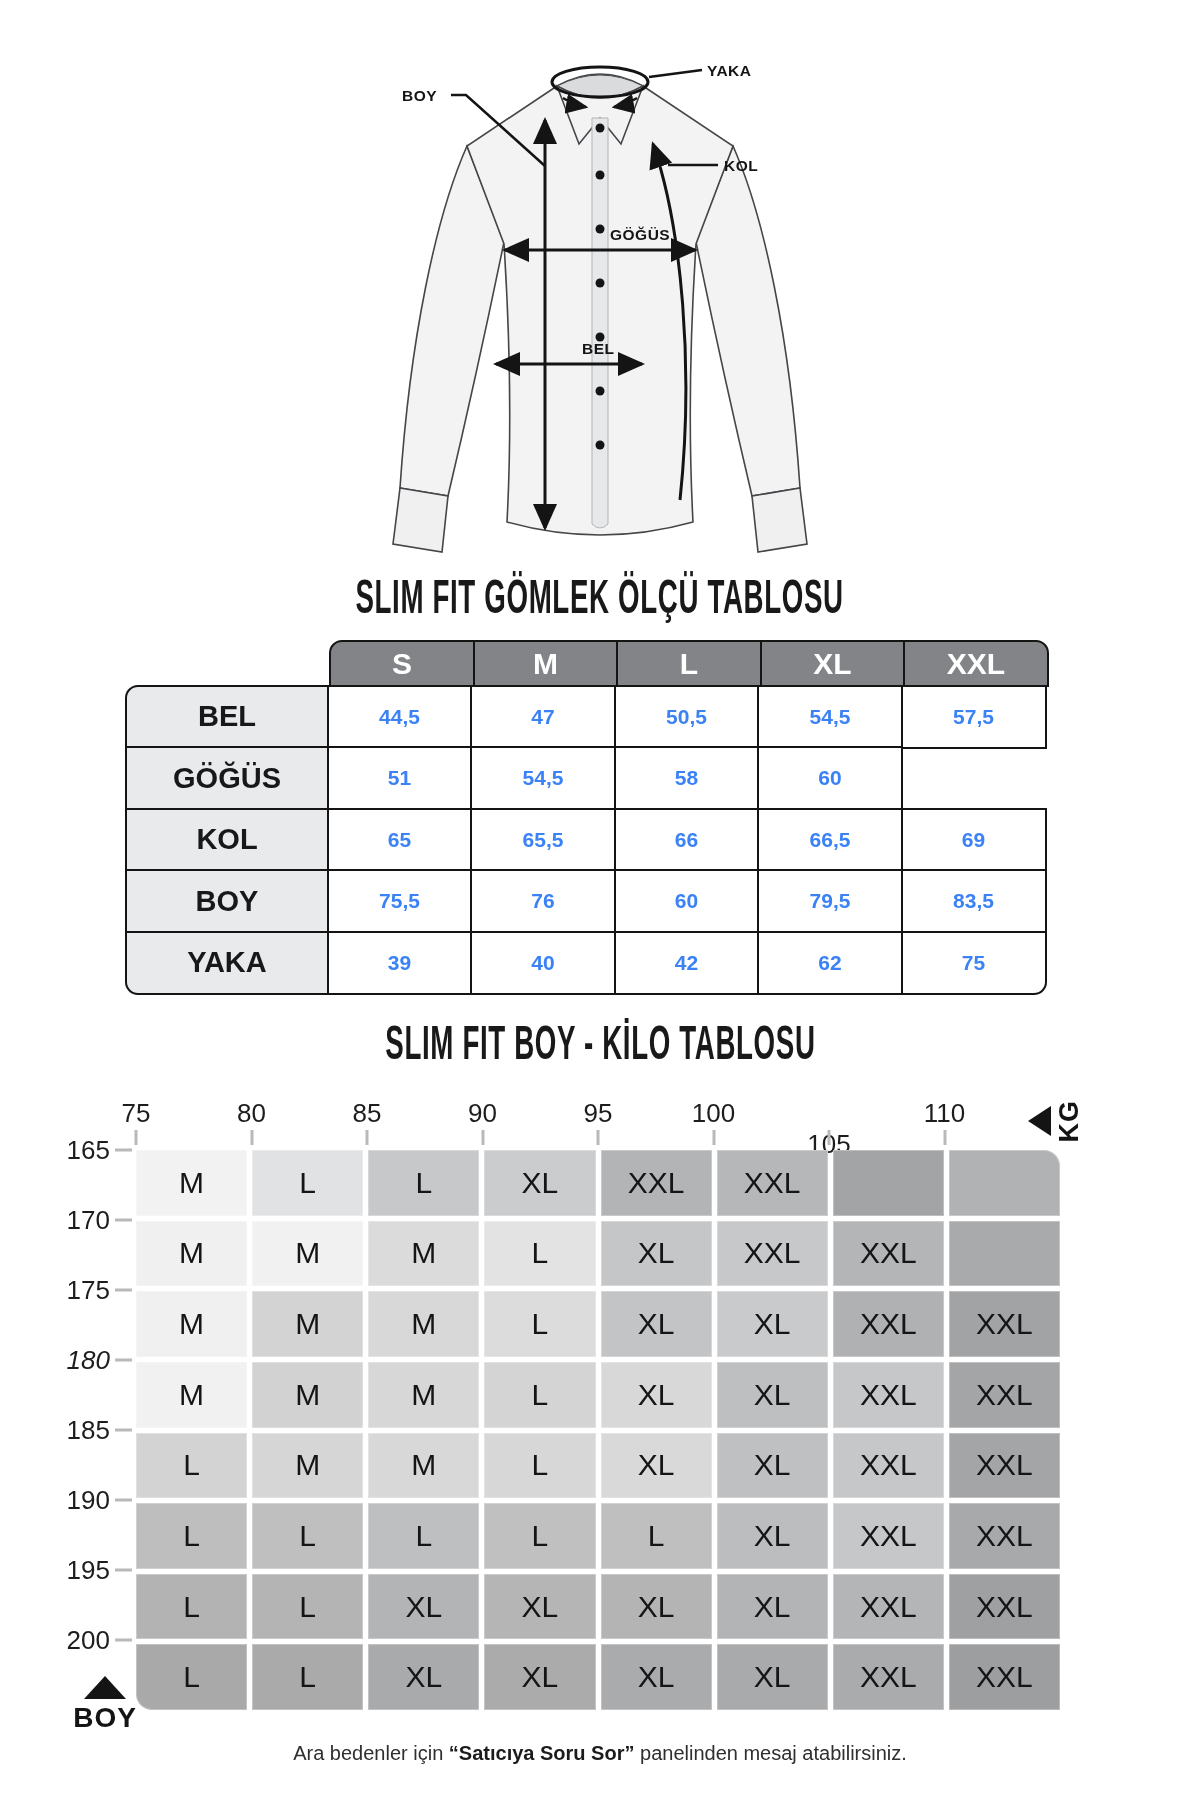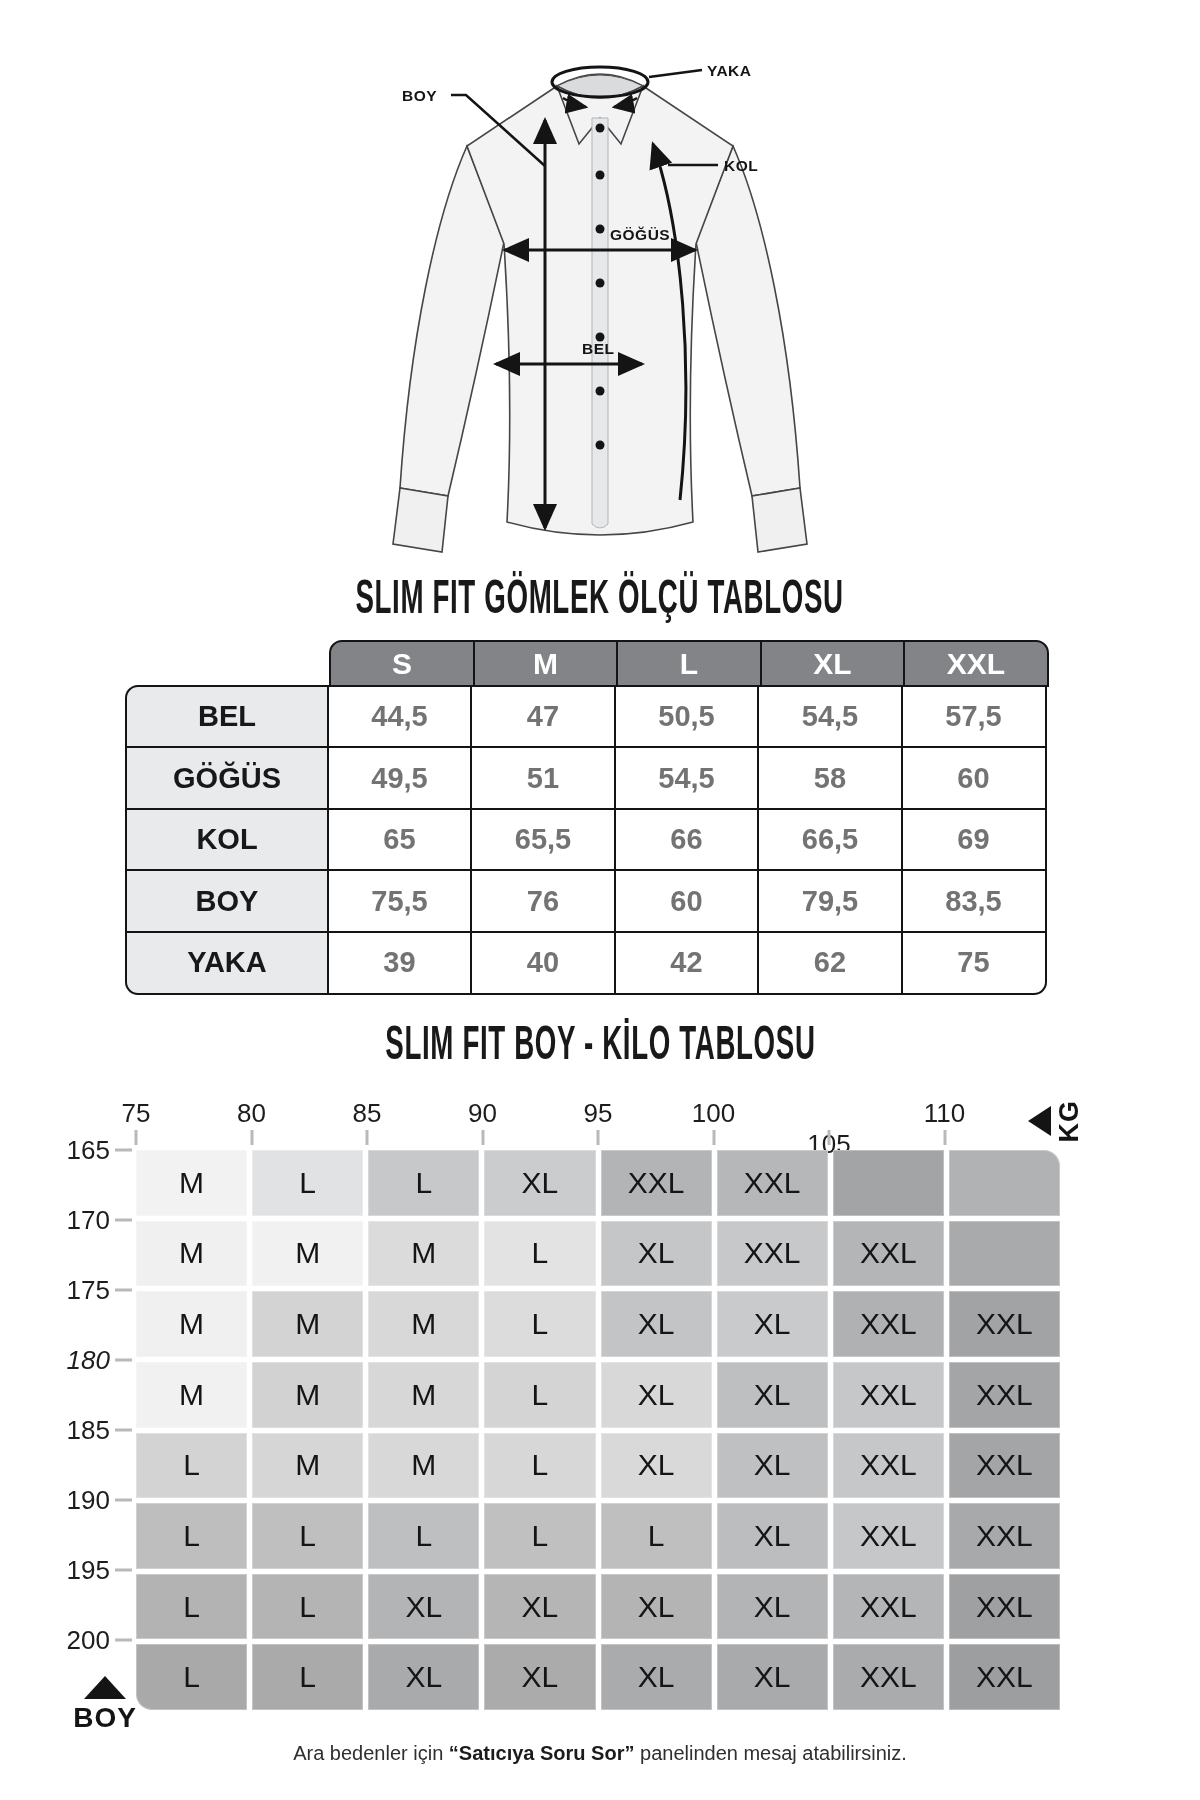--- a/index.html
+++ b/index.html
@@ -18,21 +18,21 @@
          margin-left:-2.5px;color:#fff;font-weight:700;font-size:30px;
          display:flex;align-items:center;justify-content:center;}
   .hcell:first-child{margin-left:0;border-top-left-radius:13px;}
   .hcell:last-child{border-top-right-radius:13px;}
   .st-body{position:absolute;left:0;top:44.5px;}
   .st-row{display:flex;margin-top:-2.5px;}
   .st-row:first-child{margin-top:0;}
   .lcell{width:204px;height:64px;box-sizing:border-box;background:#e9eaeb;border:2.5px solid #141414;
          font-weight:700;font-size:29px;display:flex;align-items:center;justify-content:center;}
   .vcell{width:146px;height:64px;box-sizing:border-box;background:#fff;border:2.5px solid #141414;
-         margin-left:-2.5px;font-weight:700;font-size:29px;color:#737373;
+         margin-left:-2.5px;font-weight:700;font-size:21px;color:#3b82f6;
          display:flex;align-items:center;justify-content:center;}
   .st-row:first-child .lcell{border-top-left-radius:13px;}
   .st-row:last-child .lcell{border-bottom-left-radius:13px;}
   .st-row:last-child .vcell:last-child{border-bottom-right-radius:13px;}
 
   
   .wlabel{position:absolute;transform:translateX(-50%);font-size:26px;color:#1d1d1f;}
   .wtick{position:absolute;width:3px;height:15px;background:#b7b9bb;transform:translateX(-50%);}
   .hlabel{position:absolute;left:28px;width:82px;text-align:right;font-size:26px;color:#1d1d1f;
           transform:translateY(-50%);}
@@ -136,21 +136,20 @@
         <div class="st-row">
           <div class="lcell">BEL</div>
           <div class="vcell">44,5</div>
           <div class="vcell">47</div>
           <div class="vcell">50,5</div>
           <div class="vcell">54,5</div>
           <div class="vcell">57,5</div>
         </div>
         <div class="st-row">
           <div class="lcell">GÖĞÜS</div>
-          <div class="vcell">49,5</div>
           <div class="vcell">51</div>
           <div class="vcell">54,5</div>
           <div class="vcell">58</div>
           <div class="vcell">60</div>
         </div>
         <div class="st-row">
           <div class="lcell">KOL</div>
           <div class="vcell">65</div>
           <div class="vcell">65,5</div>
           <div class="vcell">66</div>

